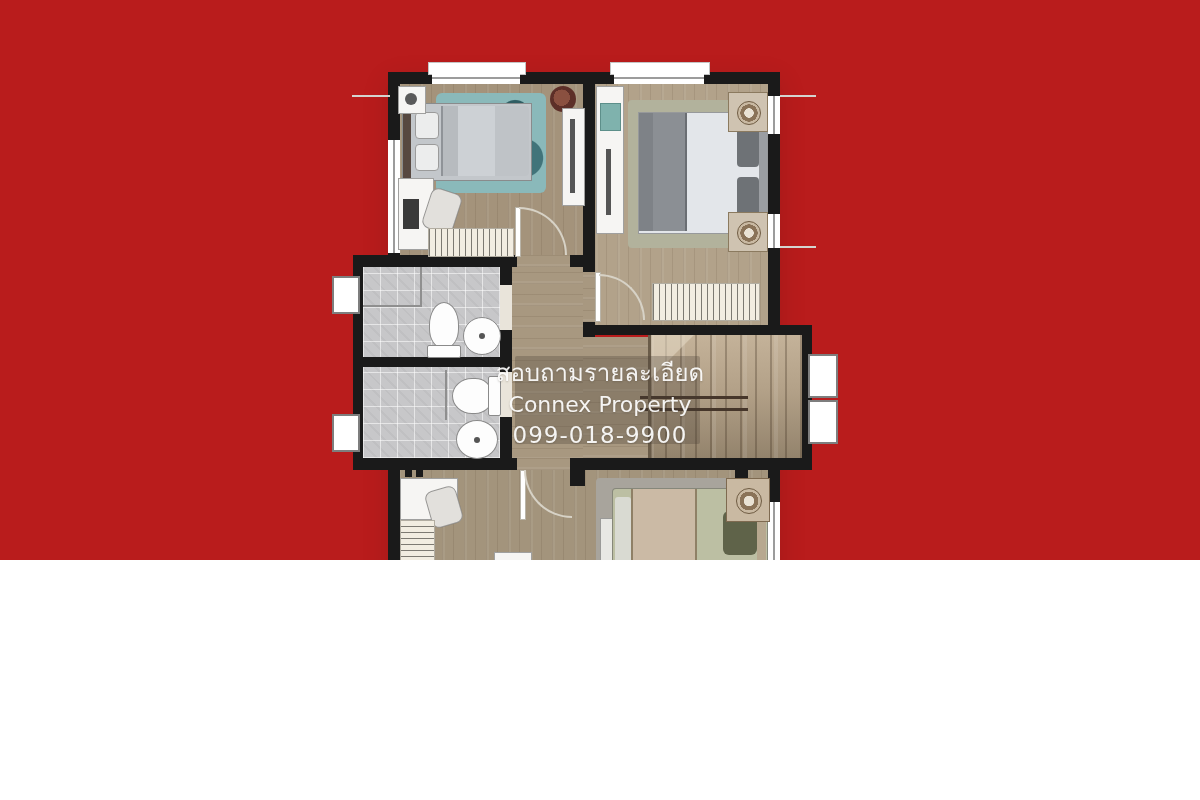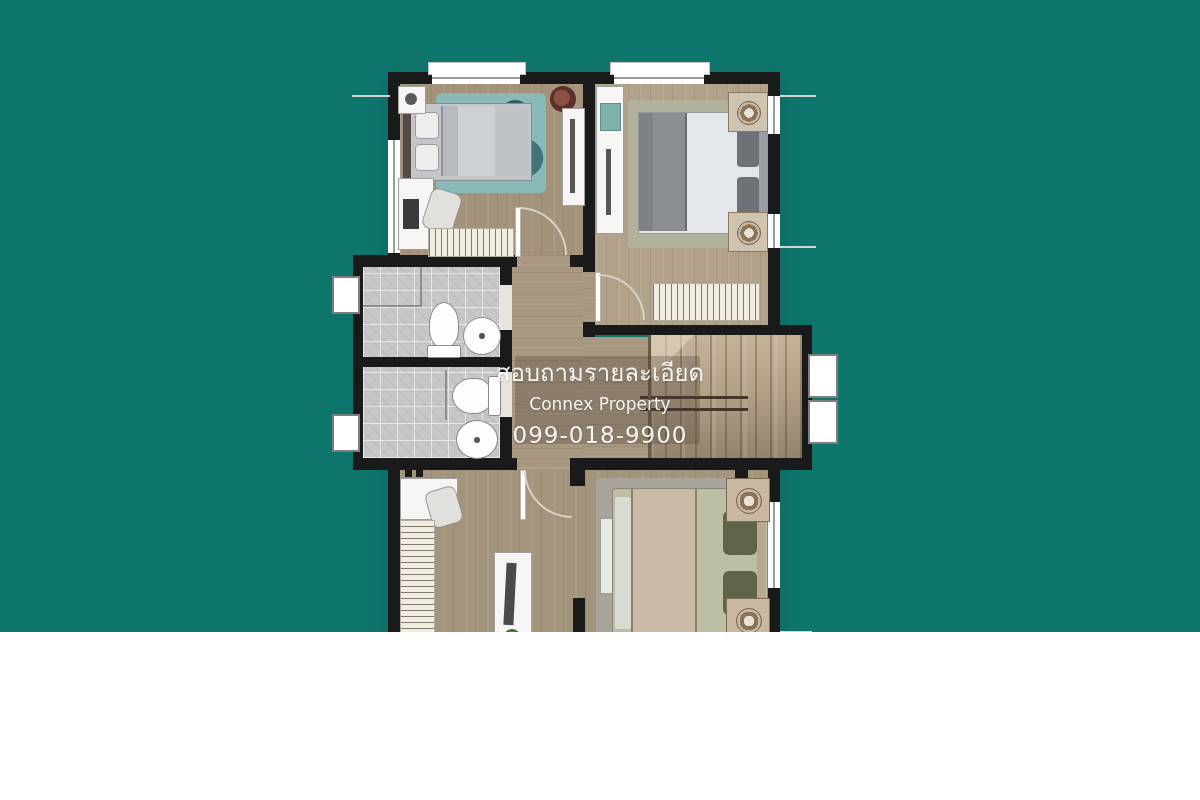--- a/index.html
+++ b/index.html
@@ -1,16 +1,16 @@
 <!DOCTYPE html>
 <html><head>
 <meta charset="utf-8">
 <style>
   html,body{margin:0;padding:0;background:#fff;}
-  #canvas{position:relative;width:1200px;height:632px;background:#0f766e;overflow:hidden;
+  #canvas{position:relative;width:1200px;height:560px;background:#b91c1c;overflow:hidden;
           font-family:"DejaVu Sans","Liberation Sans",sans-serif;}
   .abs{position:absolute;}
   .wall{position:absolute;background:#1a1a1a;}
   .wood{position:absolute;background-color:#a89880;
     background-image:repeating-linear-gradient(90deg,rgba(255,255,255,.07) 0 3px,rgba(0,0,0,0) 3px 22px),
                      repeating-linear-gradient(90deg,rgba(60,40,20,.10) 0 1px,transparent 1px 11px);}
   .wood-h{position:absolute;background-color:#a89880;
     background-image:repeating-linear-gradient(0deg,rgba(255,255,255,.07) 0 3px,rgba(0,0,0,0) 3px 22px),
                      repeating-linear-gradient(0deg,rgba(60,40,20,.10) 0 1px,transparent 1px 11px);}
   .tile{position:absolute;background-color:#c7c7c9;
@@ -38,21 +38,21 @@
       radial-gradient(circle at 80% 65%,#41747a 0 17%,transparent 18%),
       radial-gradient(circle at 35% 75%,#eef3f2 0 10%,transparent 11%),
       radial-gradient(circle at 60% 50%,#9fd0cf 0 14%,transparent 15%);}
   .rug-plain{position:absolute;border-radius:4px;}
   .lamp{position:absolute;border-radius:50%;background:radial-gradient(circle at 50% 50%,#e9e2d4 0 30%,#8a7358 31% 55%,#c9b9a2 56% 100%);border:1px solid #6f5c43;}
   .toilet{position:absolute;background:#fdfdfd;border:1px solid #8a8a8a;}
   .arc-br{position:absolute;border-bottom:2px solid #d7d2c6;border-left:2px solid #d7d2c6;border-radius:0 0 0 100%;}
   .arc-tr{position:absolute;border-top:2px solid #d7d2c6;border-right:2px solid #d7d2c6;border-radius:0 100% 0 0;}
   .wm{position:absolute;left:440px;top:358px;width:320px;text-align:center;color:rgba(255,255,255,.92);
       text-shadow:0 1px 2px rgba(60,50,40,.25);line-height:31px;}
-  .wm .l1{font-size:24px;} .wm .l2{font-size:17px;} .wm .l3{font-size:23px;letter-spacing:1px;}
+  .wm .l1{font-size:24px;} .wm .l2{font-size:22px;} .wm .l3{font-size:23px;letter-spacing:1px;}
 </style>
 </head>
 <body>
 
 <div id="canvas">
 
   <div class="abs" style="left:388px;top:74px;width:392px;height:584px;box-shadow:0 6px 26px rgba(0,0,0,.12);"></div>
 
   <div class="wood" style="left:398px;top:84px;width:185px;height:173px;background-color:#a4937b;"></div>
   <div class="wood" style="left:595px;top:84px;width:173px;height:243px;background-color:#b2a28a;"></div>

